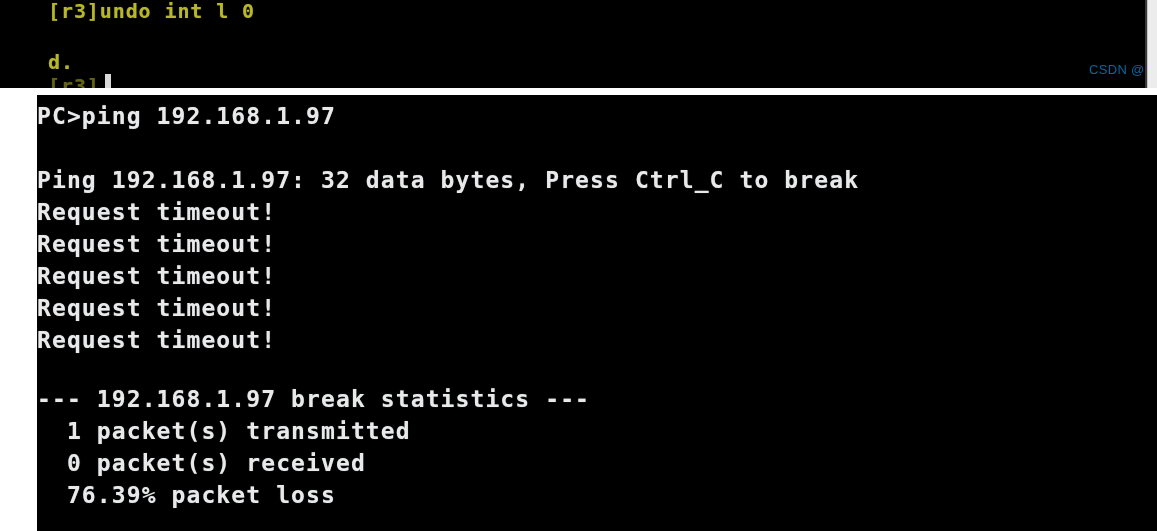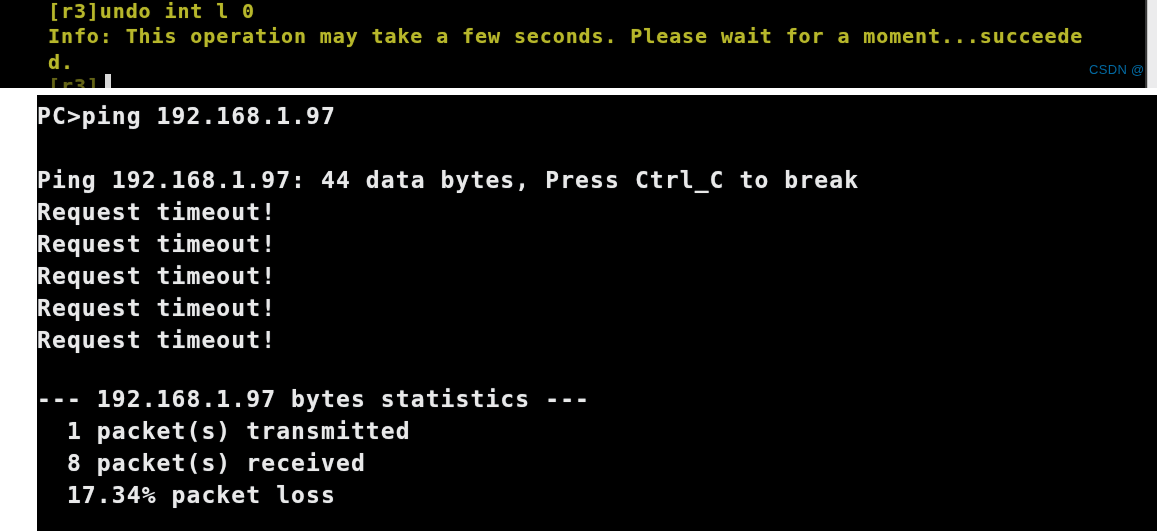--- a/index.html
+++ b/index.html
@@ -136,44 +136,43 @@
   }
 </style>
 </head>
 <body>
 
 <div id="screen">
 
   <div class="console-top">
     <div class="viewport">
       <div class="line l0">[r3]undo int l 0</div>
-      <div class="line l1">Info: This operation may take a few seconds. Please wait for a moment...succeede</div>
       <div class="line l2">d.</div>
       <div class="line l3">[r3]</div>
       <div class="cursor-block"></div>
       <div class="wm-top">CSDN @mio623</div>
     </div>
     <div class="top-divider"></div>
     <div class="top-scrollbar"></div>
   </div>
 
   <div class="separator"></div>
 
   <div class="console-bottom">
     <div id="bottom-lines">
         <div class="line" style="top: 5px;">PC&gt;ping 192.168.1.97</div>
         <div class="line" style="top: 37px;"></div>
-        <div class="line" style="top: 69px;">Ping 192.168.1.97: 44 data bytes, Press Ctrl_C to break</div>
+        <div class="line" style="top: 69px;">Ping 192.168.1.97: 32 data bytes, Press Ctrl_C to break</div>
         <div class="line" style="top: 101px;">Request timeout!</div>
         <div class="line" style="top: 133px;">Request timeout!</div>
         <div class="line" style="top: 165px;">Request timeout!</div>
         <div class="line" style="top: 197px;">Request timeout!</div>
         <div class="line" style="top: 229px;">Request timeout!</div>
         <div class="line" style="top: 261px;"></div>
-        <div class="line" style="top: 288px;">--- 192.168.1.97 bytes statistics ---</div>
+        <div class="line" style="top: 288px;">--- 192.168.1.97 break statistics ---</div>
         <div class="line" style="top: 320px;">  1 packet(s) transmitted</div>
-        <div class="line" style="top: 352px;">  8 packet(s) received</div>
-        <div class="line" style="top: 384px;">  17.34% packet loss</div>
+        <div class="line" style="top: 352px;">  0 packet(s) received</div>
+        <div class="line" style="top: 384px;">  76.39% packet loss</div>
       </div>
 
   </div>
 
 </div>
 
 </body></html>

